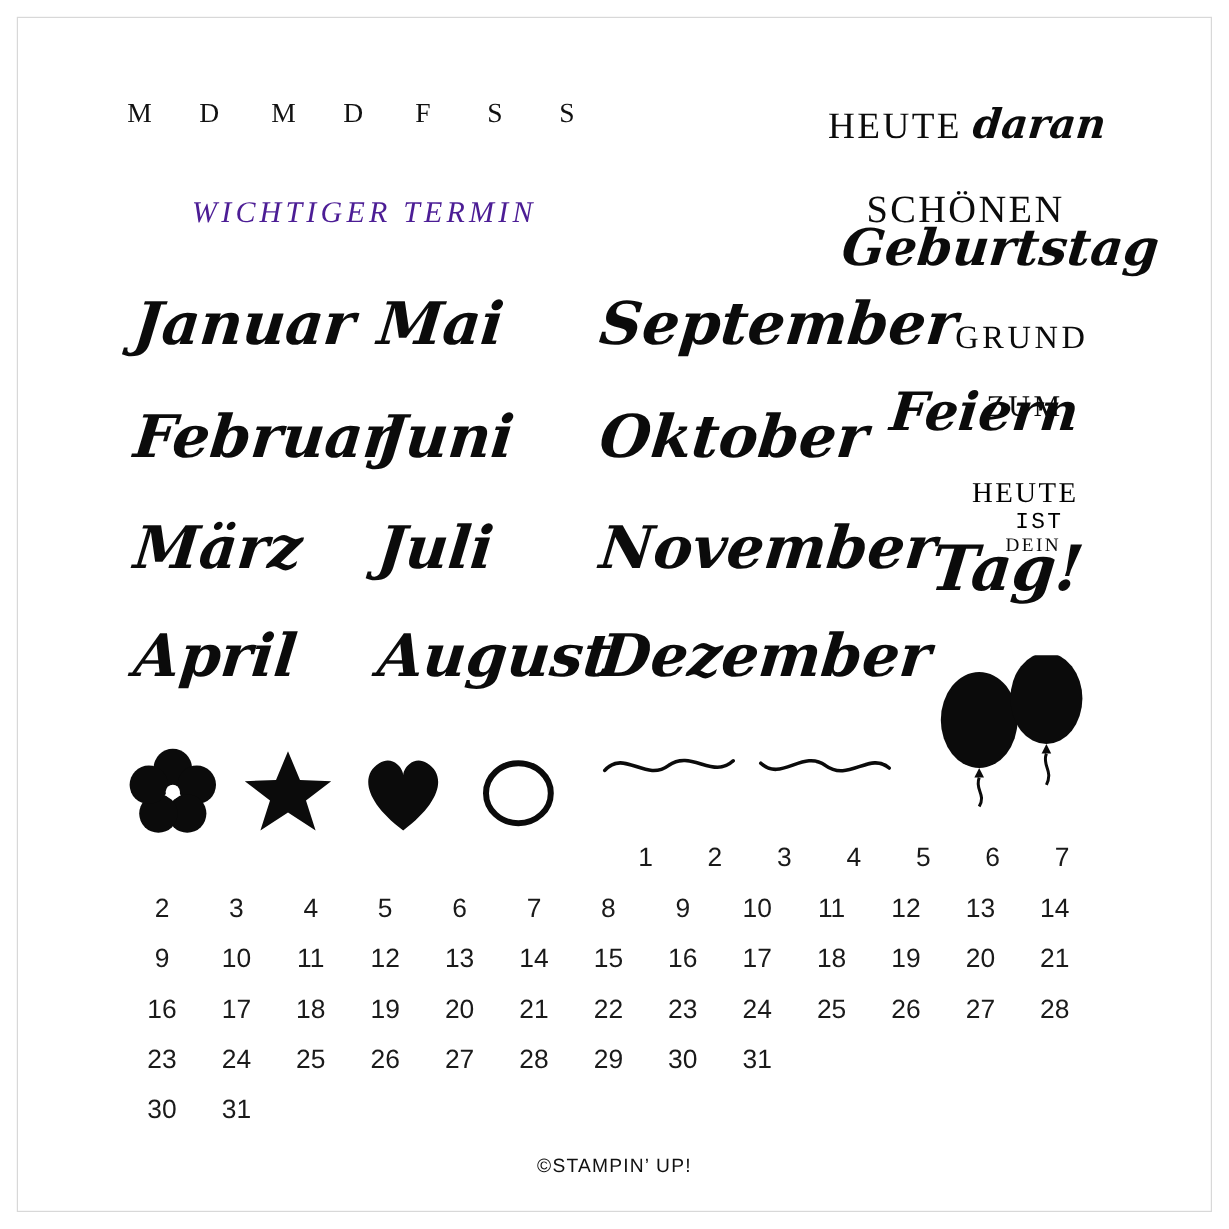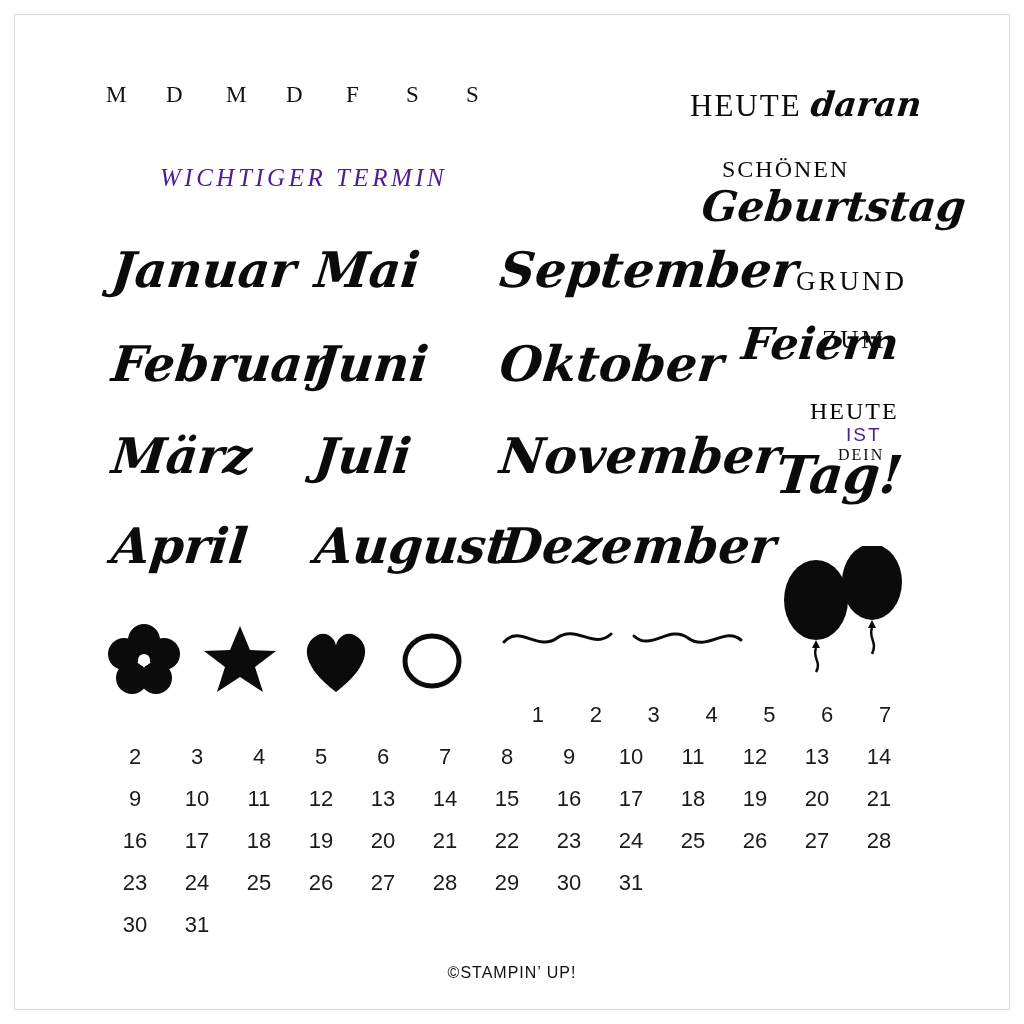--- a/index.html
+++ b/index.html
@@ -97,21 +97,21 @@
     font-weight: 700;
     font-size: 34px;
     letter-spacing: 0;
     transform: skewX(-6deg);
     display: inline-block;
   }
   #schoenen {
     left: 722px;
     top: 156px;
     font-family: "Liberation Serif", serif;
-    font-size: 24px;
+    font-size: 32px;
     letter-spacing: 2px;
     color: #0b0b0b;
     white-space: nowrap;
   }
   #geburtstag {
     left: 702px;
     top: 182px;
     font-family: "DejaVu Serif", serif;
     font-style: italic;
     font-weight: 700;
@@ -155,24 +155,24 @@
     top: 398px;
     font-family: "Liberation Serif", serif;
     font-size: 24px;
     letter-spacing: 2px;
     color: #000000;
     white-space: nowrap;
   }
   #ist {
     left: 846px;
     top: 424px;
-    font-family: Liberation Sans, sans-serif;
+    font-family: Liberation Mono, monospace;
     font-size: 19px;
     letter-spacing: 2px;
-    color: #4c1d95;
+    color: #000000;
     white-space: nowrap;
   }
   #dein {
     left: 838px;
     top: 446px;
     font-family: "Liberation Serif", serif;
     font-size: 16px;
     letter-spacing: 2px;
     color: #0b0b0b;
     white-space: nowrap;

